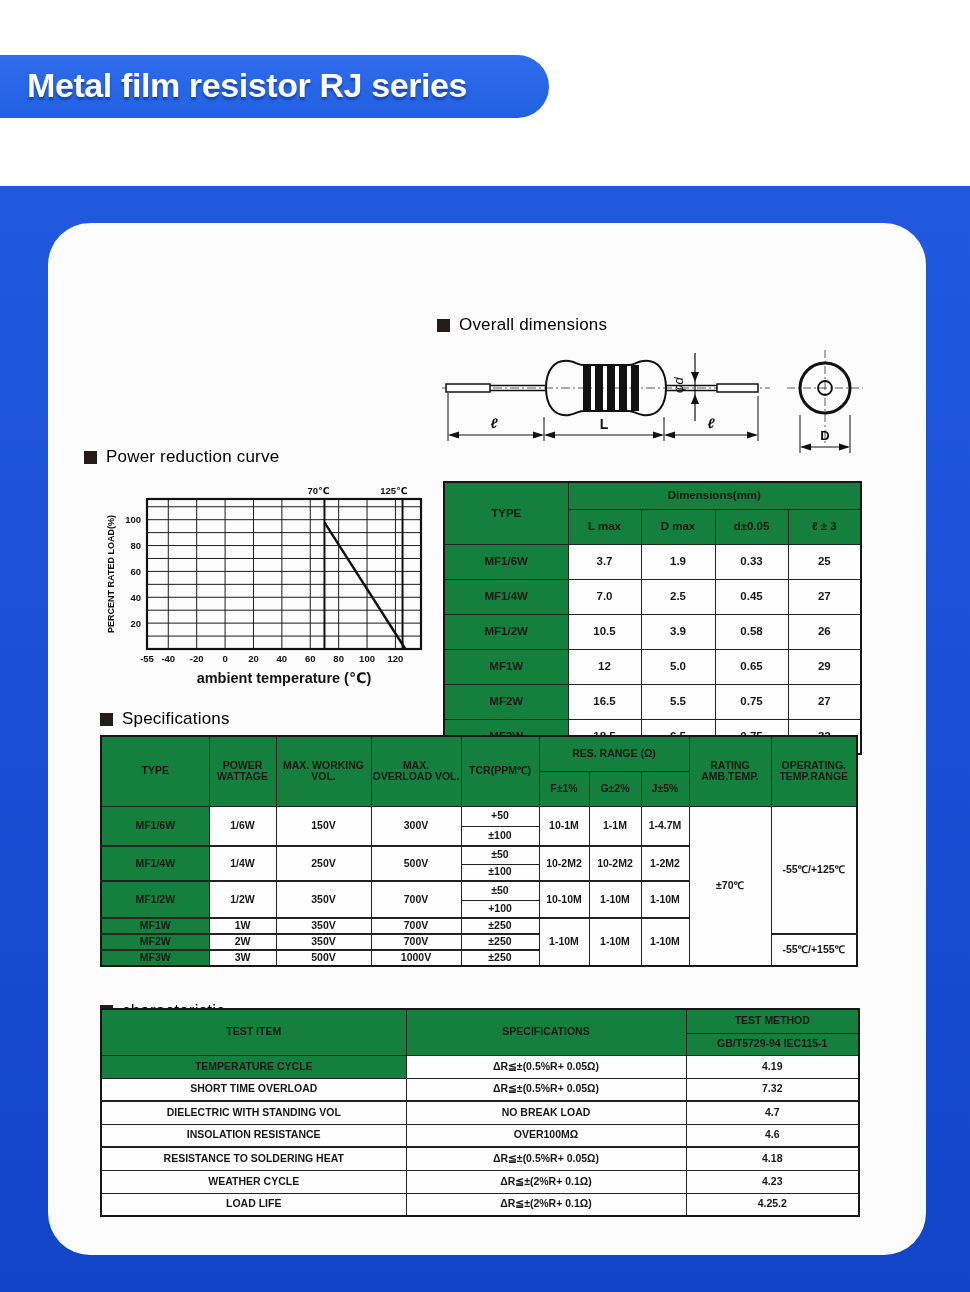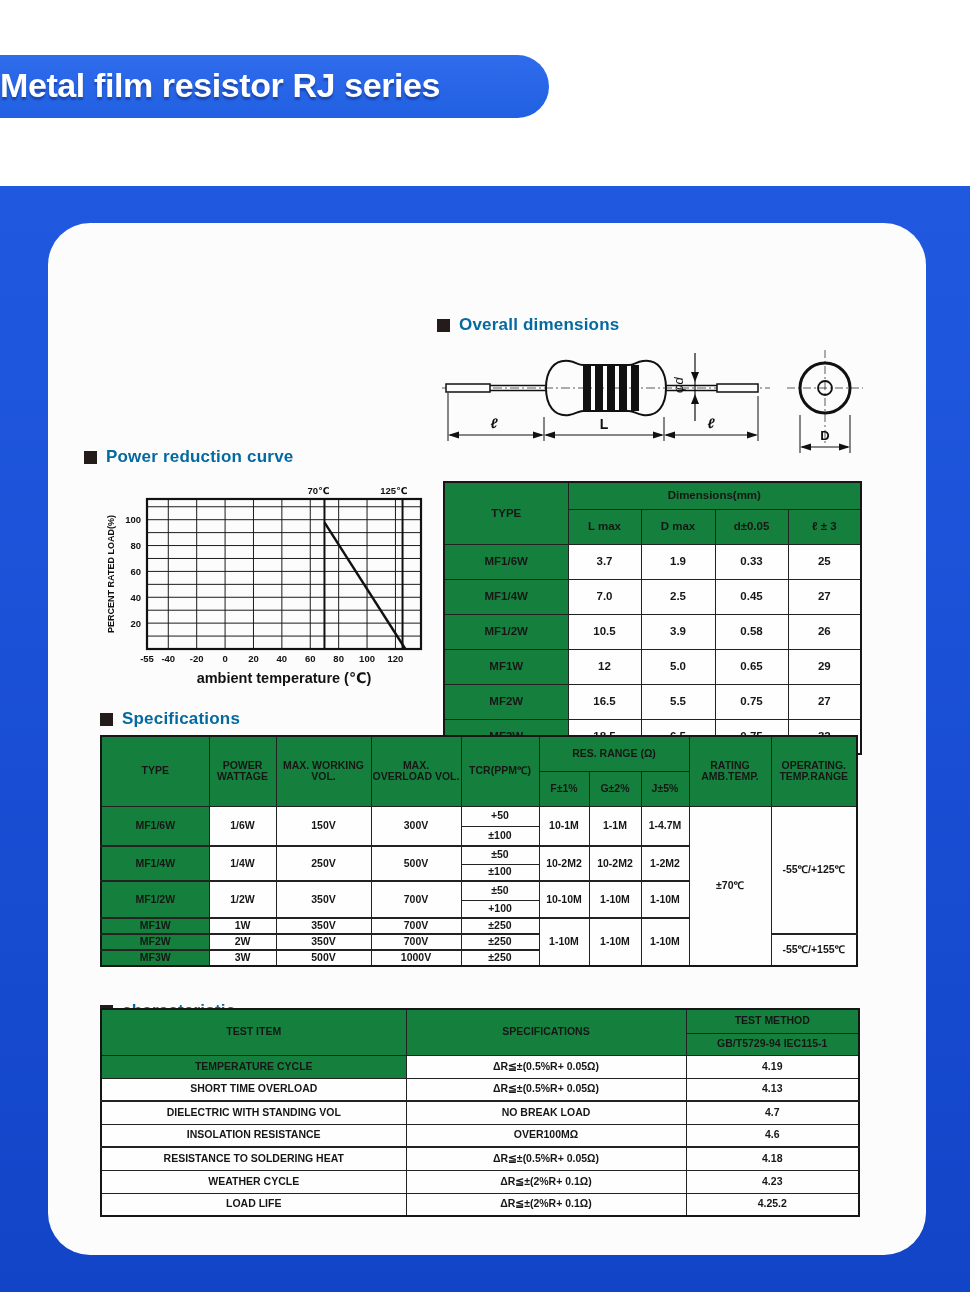--- a/index.html
+++ b/index.html
@@ -4,27 +4,27 @@
 <style>
   *{margin:0;padding:0;box-sizing:border-box}
   html,body{background:#ffffff}
   body{width:970px;height:1292px;font-family:"Liberation Sans",sans-serif;position:relative;overflow:hidden}
   .page{position:absolute;left:0;top:0;width:970px;height:1292px;background:#ffffff;overflow:hidden}
   .bg-blue{position:absolute;left:0;top:186px;width:970px;height:1106px;
     background:linear-gradient(180deg,#2059e0 0%,#1a50d6 45%,#1244c7 100%)}
   .banner{position:absolute;left:0;top:55px;width:549px;height:63px;
     background:linear-gradient(180deg,#2f6cec 0%,#2160e2 100%);
     border-radius:0 33px 33px 0;color:#ffffff;font-size:34px;font-weight:bold;
-    line-height:61px;letter-spacing:-0.4px;
+    line-height:61px;padding-left:27px;letter-spacing:-0.4px;
     text-shadow:0 3px 2px rgba(8,25,90,.4);white-space:nowrap}
   .card{position:absolute;left:48px;top:223px;width:878px;height:1032px;background:#fcfcfc;border-radius:42px}
 
   .sec{position:absolute;display:flex;align-items:center;gap:9px}
   .sec .sq{width:13px;height:13px;background:#241b1b;flex:0 0 auto}
-  .sec .t{font-size:17px;font-weight:bold;color:#0369a1;letter-spacing:.2px;white-space:nowrap}
+  .sec .t{font-size:17px;font-weight:normal;color:#000000;letter-spacing:.2px;white-space:nowrap}
 
   
   table{border-collapse:collapse;table-layout:fixed;position:absolute;color:#161616;border:2px solid #161616;background:#fefefe}
   td{border:1.4px solid #222;text-align:center;vertical-align:middle;font-weight:bold;padding:0 1px;line-height:1.12;overflow:hidden}
   .cy{background:#15803d}
   tr.thick td{border-top-width:2px}
 
   .t-dims{left:395px;top:258px;width:417px;font-size:11.5px}
   .t-dims .h27{height:27px}.t-dims .h26{height:35px}
 
@@ -353,21 +353,21 @@
         <td class="cy">GB/T5729-94 IEC115-1</td>
       </tr>
       <tr class="h23">
         <td class="cy">TEMPERATURE CYCLE</td>
         <td>ΔR≦±(0.5%R+  0.05Ω)</td>
         <td>4.19</td>
       </tr>
       <tr class="h23">
         <td>SHORT TIME OVERLOAD</td>
         <td>ΔR≦±(0.5%R+  0.05Ω)</td>
-        <td>4.13</td>
+        <td>7.32</td>
       </tr>
       <tr class="h23 thick">
         <td>DIELECTRIC WITH STANDING VOL</td>
         <td>NO BREAK LOAD</td>
         <td>4.7</td>
       </tr>
       <tr class="h23">
         <td>INSOLATION RESISTANCE</td>
         <td>OVER100MΩ</td>
         <td>4.6</td>

